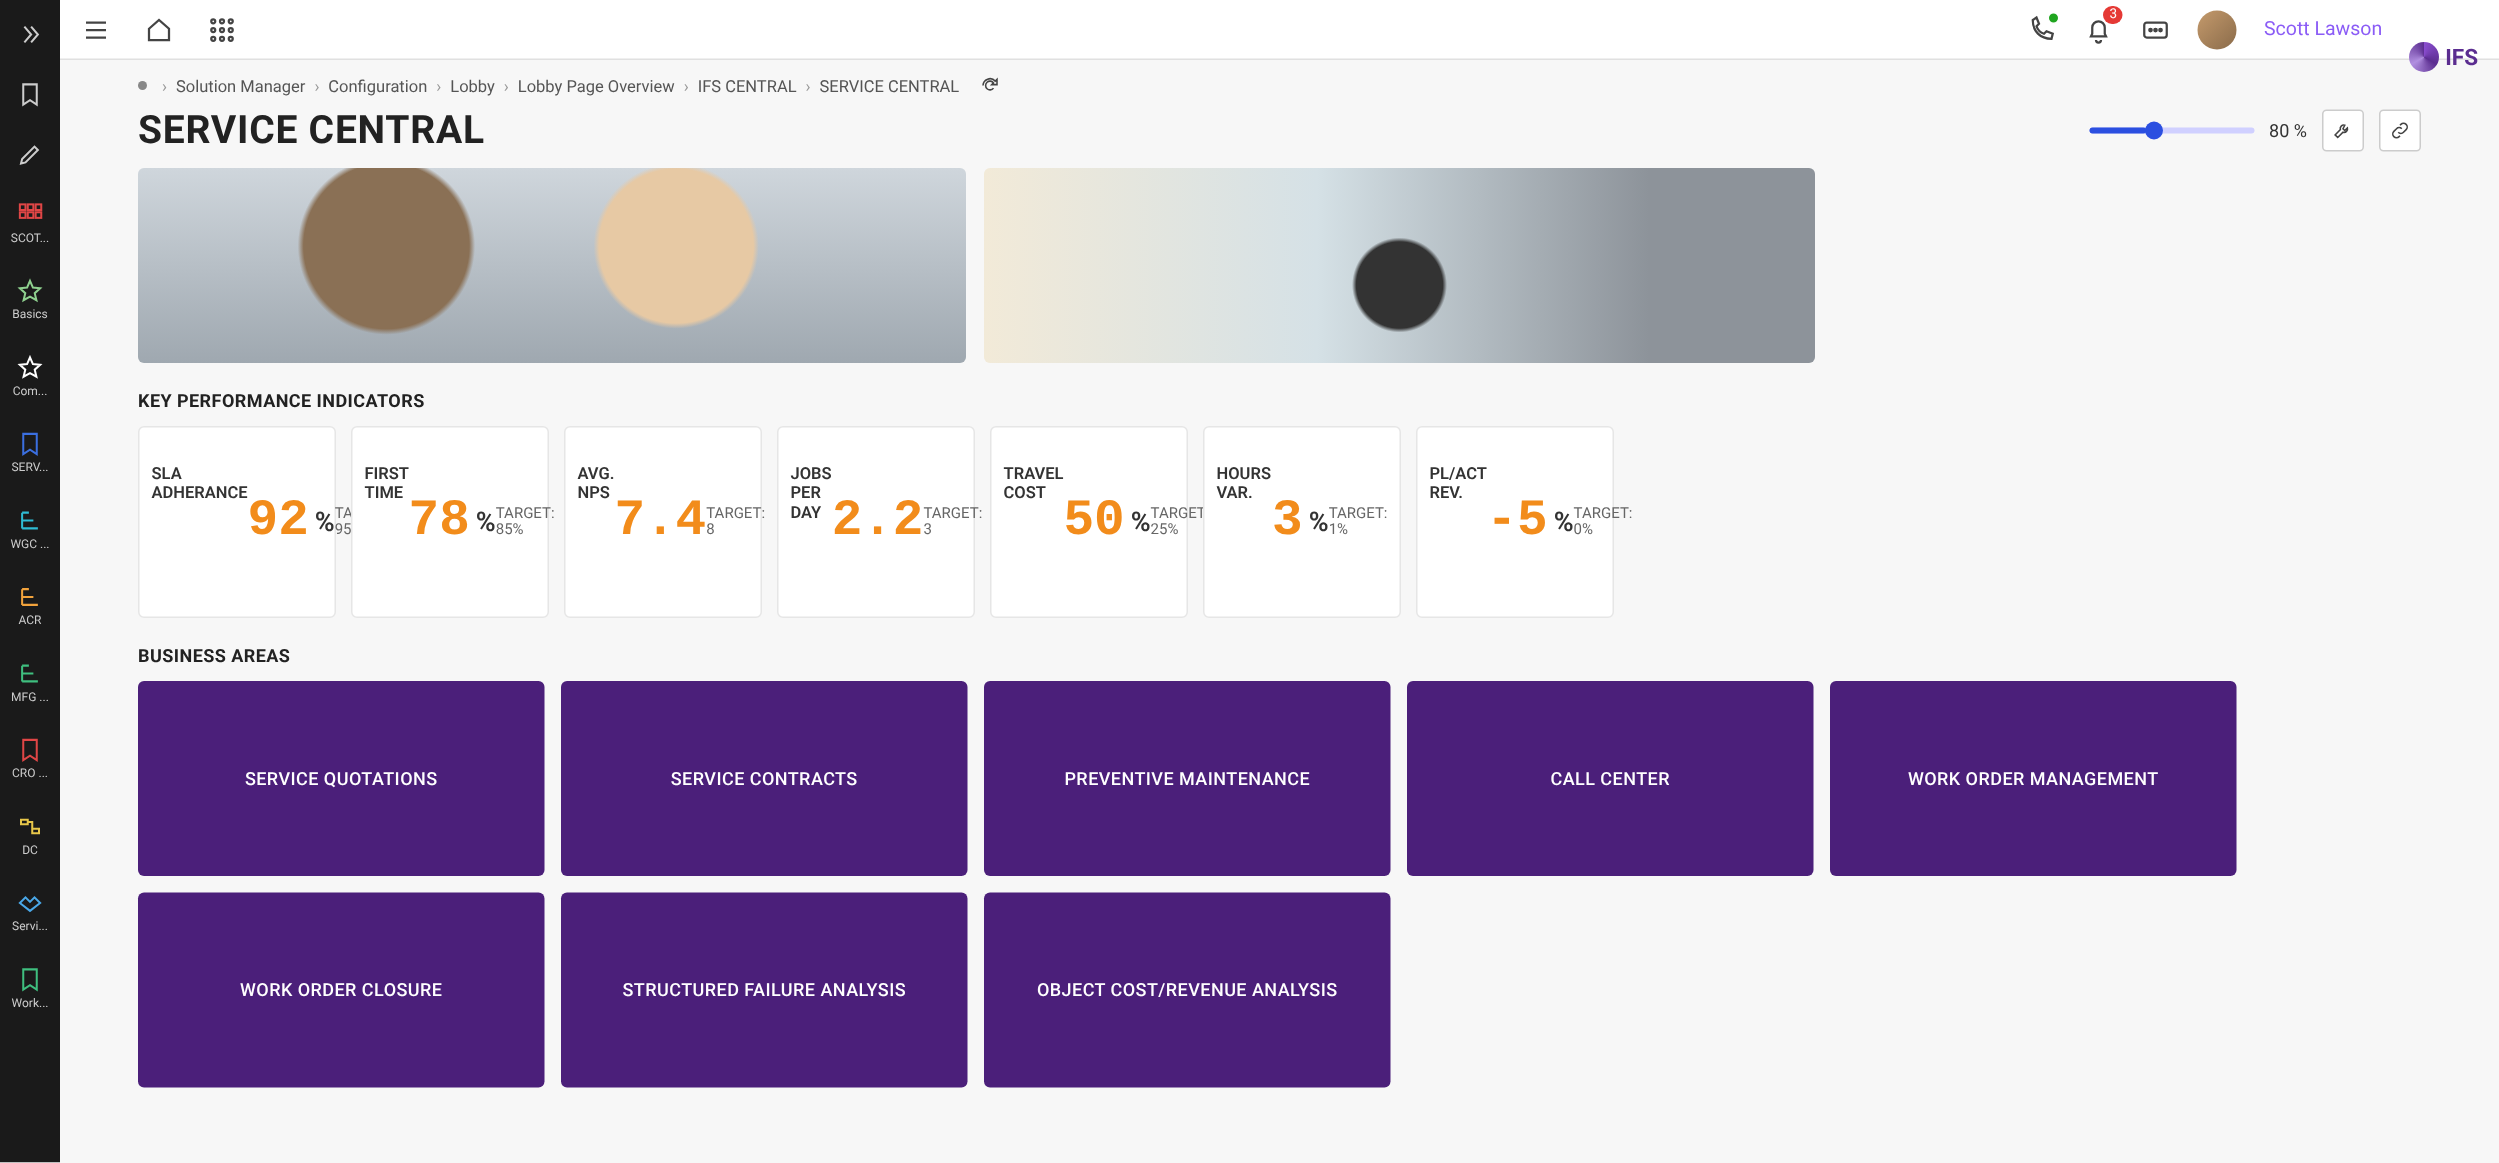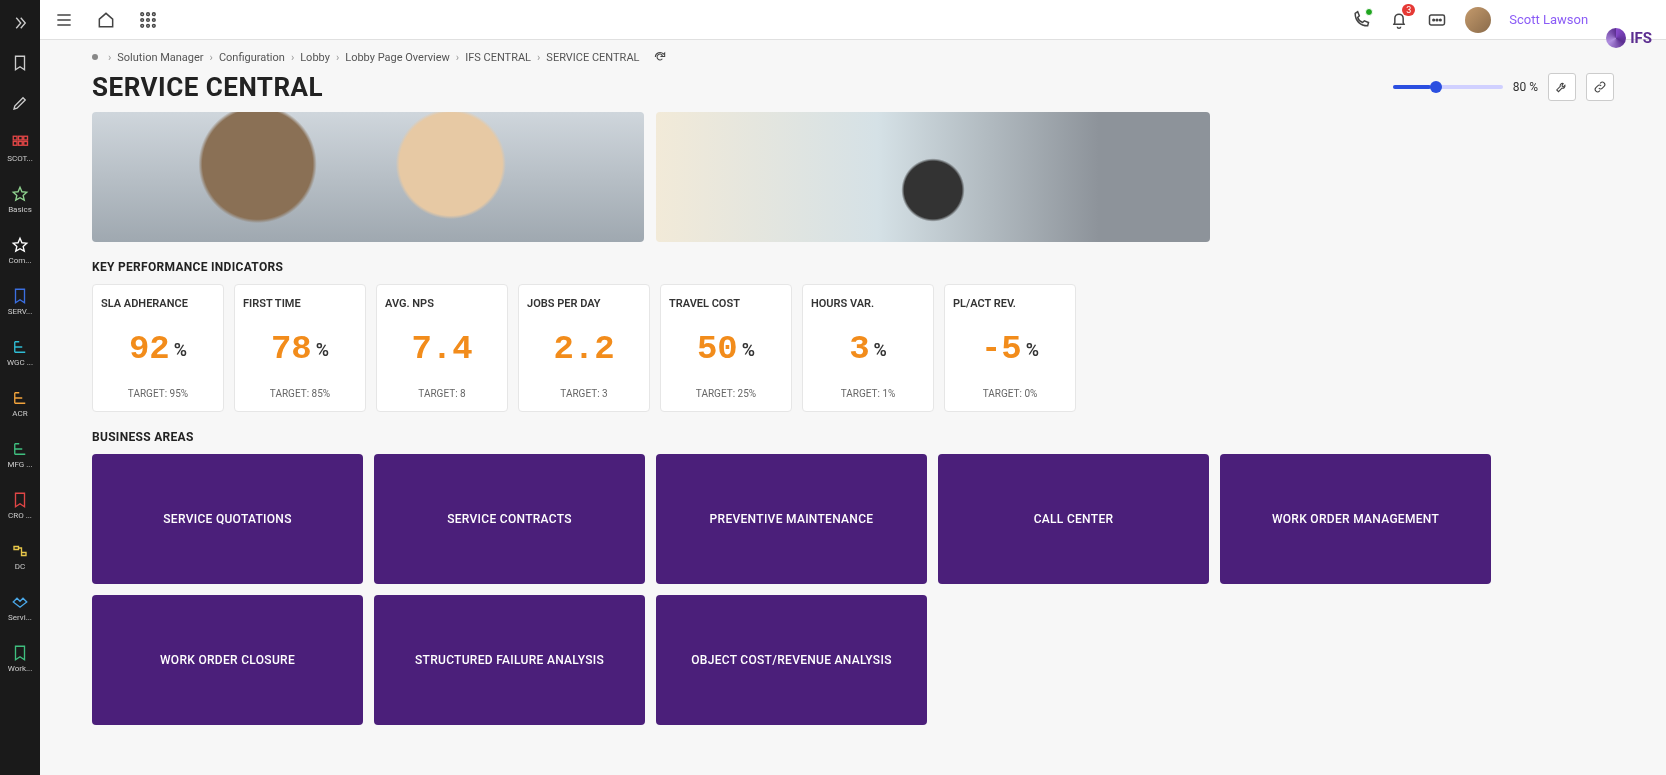--- a/index.html
+++ b/index.html
@@ -109,21 +109,21 @@
              linear-gradient(#cfd6dc,#9fa8b0);}
   .banner-2 { width:554px; background: radial-gradient(circle at 50% 60%, #333 0 10%, transparent 11%),
              linear-gradient(90deg,#f2ead8,#d5e1e6 40%,#8d939a 80%);}
 
   .section-title { font-size:12px; font-weight:700; color:#222; margin:18px 0 10px; letter-spacing:0.3px;}
 
   
   .kpi-row { display:flex; gap:10px; }
   .kpi-card {
     background:#fff; border:1px solid #e6e6e6; border-radius:4px; width:132px; height:128px;
-    padding:12px 8px; display:flex; flex-direction:column; align-items:center; cursor:pointer;
+    padding:24px 8px; display:flex; align-items:center; cursor:pointer;
   }
   .kpi-title{font-size:11px;font-weight:600;color:#333;align-self:flex-start;}
   .kpi-value-row{flex:1;display:flex;align-items:center;justify-content:center;gap:4px;}
   .kpi-value{font-size:34px;font-weight:700;color:#f28c1b;font-family:Liberation Mono, monospace;}
   .kpi-unit{font-size:18px;font-weight:600;color:#333;}
   .kpi-target{font-size:10px;color:#666;}
 
   
   .ba-grid { display:flex; flex-wrap:wrap; gap:11px; }
   .ba-tile {

